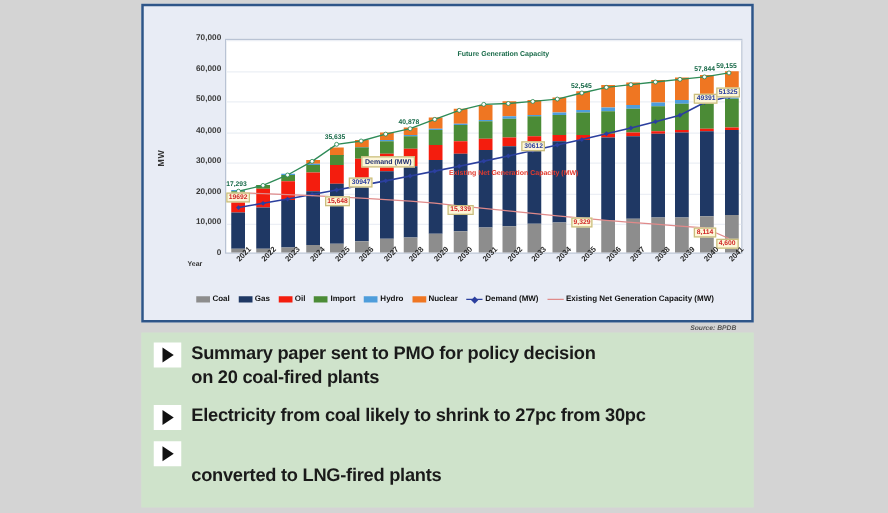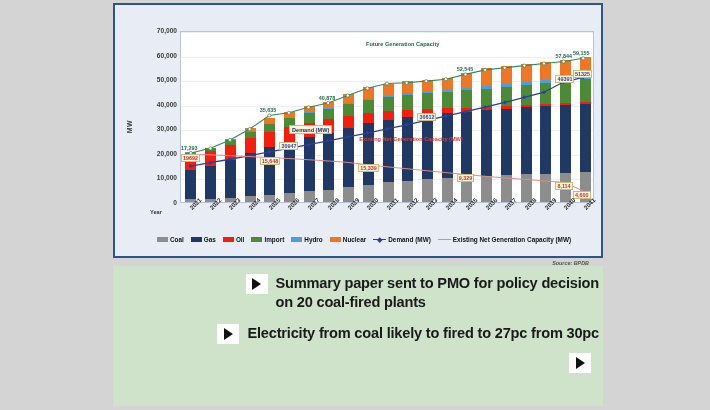--- a/index.html
+++ b/index.html
@@ -96,21 +96,20 @@
   }
 
   
   .bullets{
     position:absolute;left:113px;top:266px;width:490px;height:140px;
     background:#cfe3cb;
   }
   .bullet{
     display:flex;align-items:flex-start;gap:8px;
     padding:0 4px 0 10px;
-    justify-content:flex-end;
   }
   .bullet.b1{padding-top:8px;}
   .bullet.b2{padding-top:11px;}
   .bullet.b3{padding-top:9px;}
   .marker{
     flex:0 0 auto;width:22px;height:20px;background:#ffffff;
     display:flex;align-items:center;justify-content:center;
   }
   .tri{
     width:0;height:0;border-left:9px solid #111;
@@ -468,26 +467,27 @@
       <span class="btext">
         <span>Summary paper sent to PMO for policy decision</span><br>
         <span>on 20 coal-fired plants</span>
       </span>
     </div>
     <div class="bullet b2">
       <span class="marker">
           <i class="tri"></i>
         </span>
       <span class="btext">
-        <span>Electricity from coal likely to fired to 27pc from 30pc</span>
+        <span>Electricity from coal likely to shrink to 27pc from 30pc</span>
       </span>
     </div>
     <div class="bullet b3">
       <span class="marker">
           <i class="tri"></i>
         </span>
       <span class="btext">
         <br>
+        <span>converted to LNG-fired plants</span>
       </span>
     </div>
   </div>
 
 </div>
 
 </body></html>

